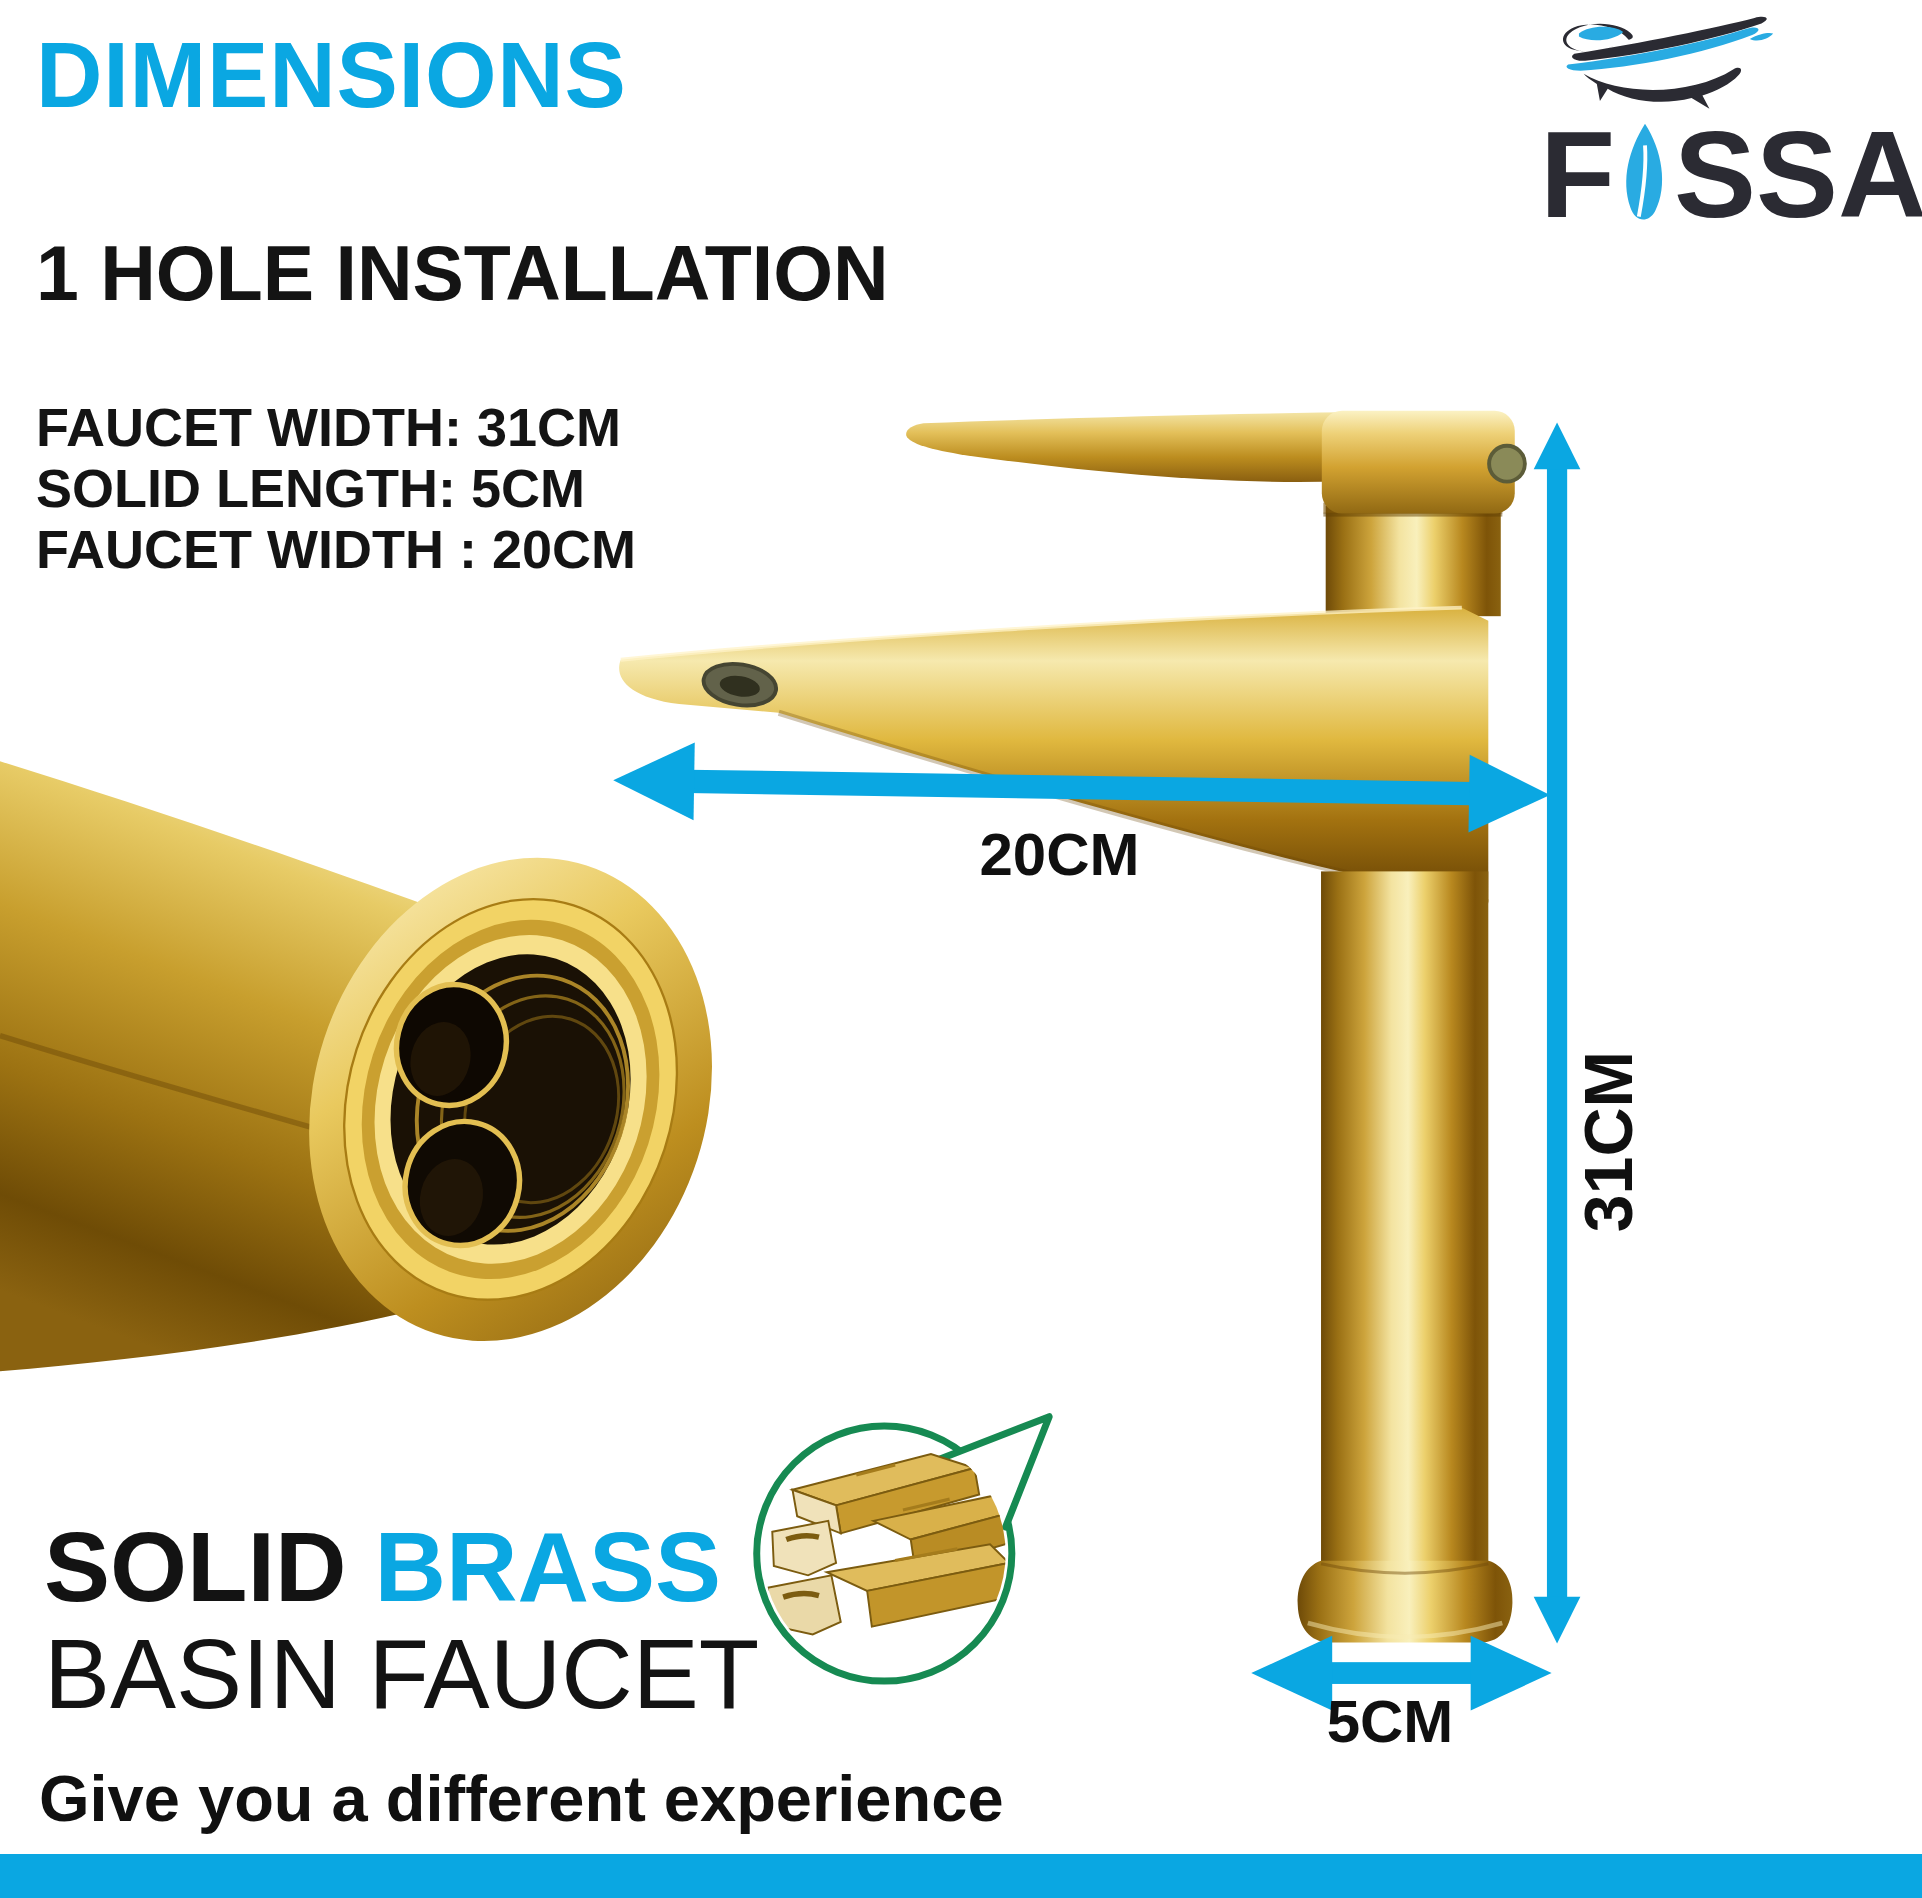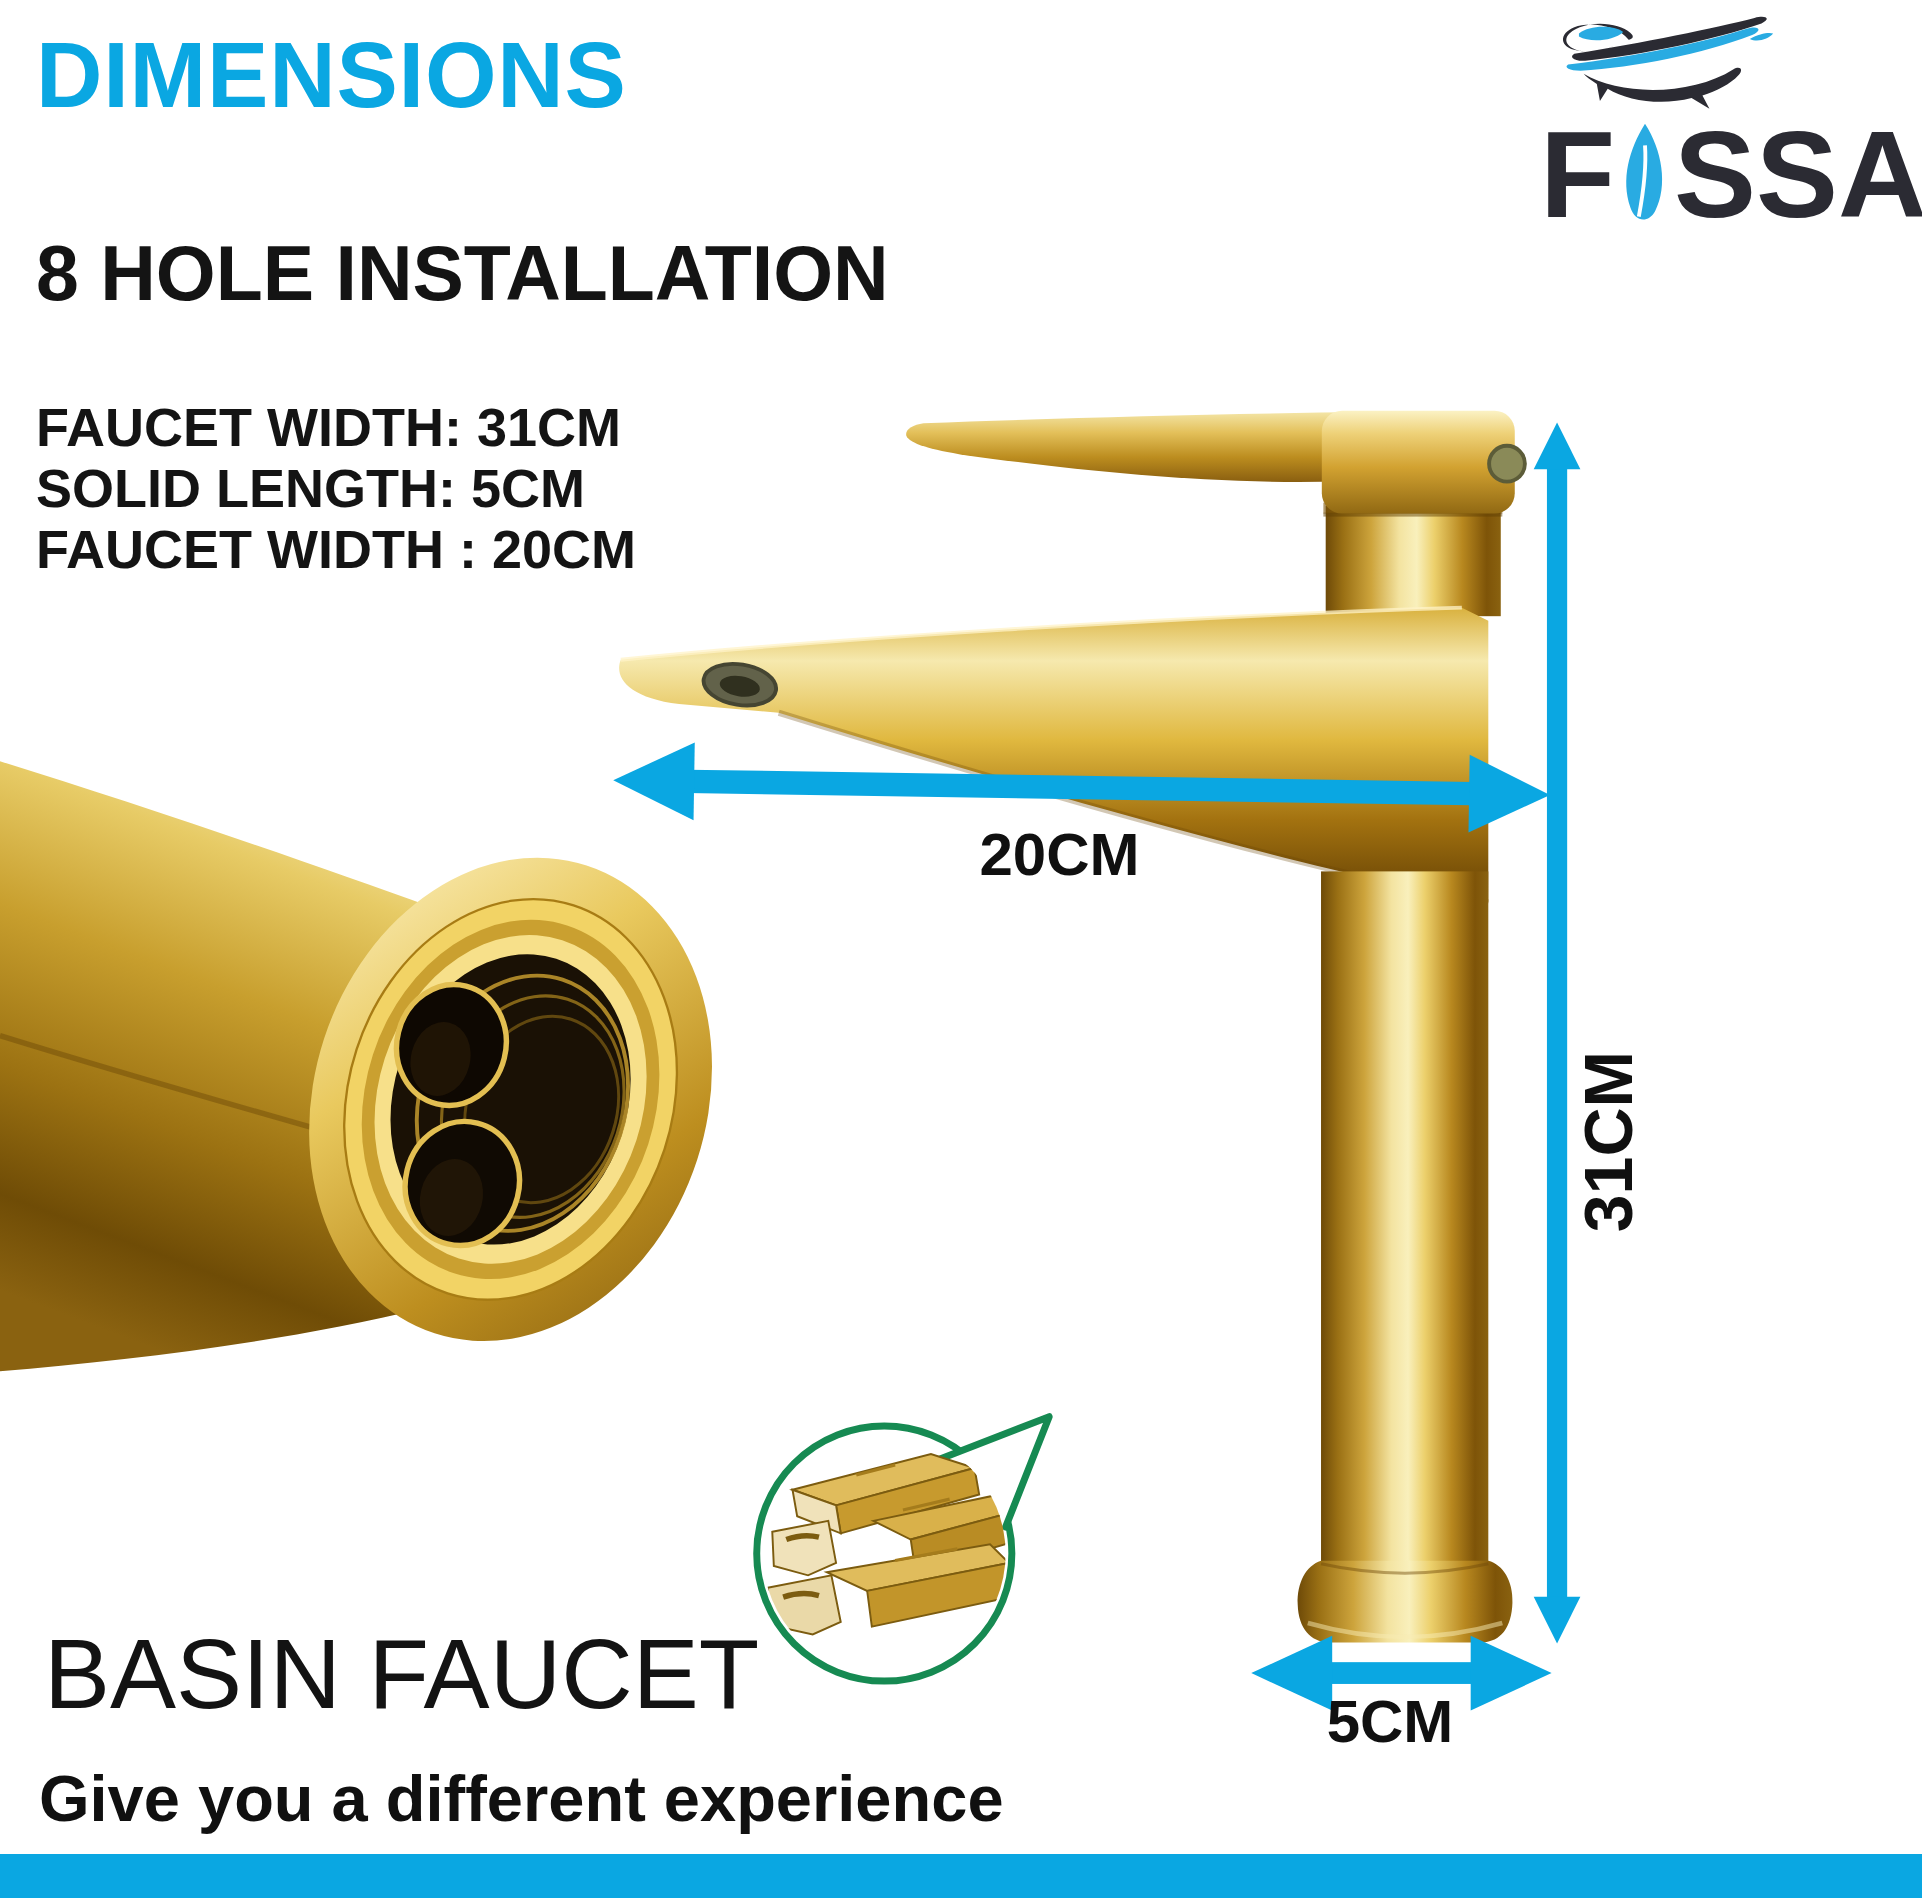--- a/index.html
+++ b/index.html
@@ -55,21 +55,21 @@
     <div id="wordmark">
       <span>F</span>
       <svg class="leaf" viewBox="0 0 62 134">
         <path d="M31 2 C 53 36 61 82 44 115 C 35 131 18 129 12 110 C 0 74 10 36 31 2 Z" fill="#29abe2"></path>
         <path d="M23 122 C 29 90 33 58 31 30" stroke="#ffffff" stroke-width="5" fill="none"></path>
       </svg>
       <span>SSA</span>
     </div>
   </div>
 
-  <div class="abs" id="install-heading">8 HOLE INSTALLATION</div>
+  <div class="abs" id="install-heading">1 HOLE INSTALLATION</div>
   <div class="abs" id="specs">
     <div>FAUCET WIDTH: 31CM</div>
     <div>SOLID LENGTH: 5CM</div>
     <div>FAUCET WIDTH : 20CM</div>
   </div>
 
   <svg class="abs" style="left:0;top:662px" width="825" height="825" viewBox="0 850 1060 1060">
     <defs>
       <linearGradient id="gPipe" x1="0" y1="0" x2="0" y2="1" gradientTransform="rotate(18 .5 .5)">
         <stop offset="0" stop-color="#fbf0bc"></stop>
@@ -210,18 +210,21 @@
       <polygon points="1062,2020 1272,1984 1296,2008 1114,2044" fill="#e0bc5c" stroke="#7c5c10" stroke-width="2.5"></polygon>
       <polygon points="1114,2044 1296,2008 1298,2052 1120,2090" fill="#c2952a" stroke="#7c5c10" stroke-width="2.5"></polygon>
       <polygon points="992,1968 1064,1954 1074,2008 1038,2024 994,2012" fill="#f0e2ba" stroke="#7c5c10" stroke-width="2.5"></polygon>
       <polygon points="986,2040 1068,2024 1080,2084 1044,2100 990,2088" fill="#ead9a8" stroke="#7c5c10" stroke-width="2.5"></polygon>
       <path d="M 1010 1978 Q 1032 1970 1052 1975" stroke="#7c5c10" stroke-width="7" fill="none"></path>
       <path d="M 1006 2052 Q 1030 2044 1052 2050" stroke="#7c5c10" stroke-width="7" fill="none"></path>
       <path d="M1100 1895 L1150 1882 M1160 1940 L1220 1926 M1150 2005 L1230 1990" stroke="#a57c1c" stroke-width="4"></path>
     </g>
   </svg>
 
+  <div class="abs" id="solid-brass">
+    <span>SOLID</span><span class="accent">BRASS</span>
+  </div>
   <div class="abs" id="basin-faucet">BASIN FAUCET</div>
   <div class="abs" id="tagline">Give you a different experience</div>
   <div class="abs" id="bottom-bar"></div>
 
 </div>
 
 
 </body></html>

